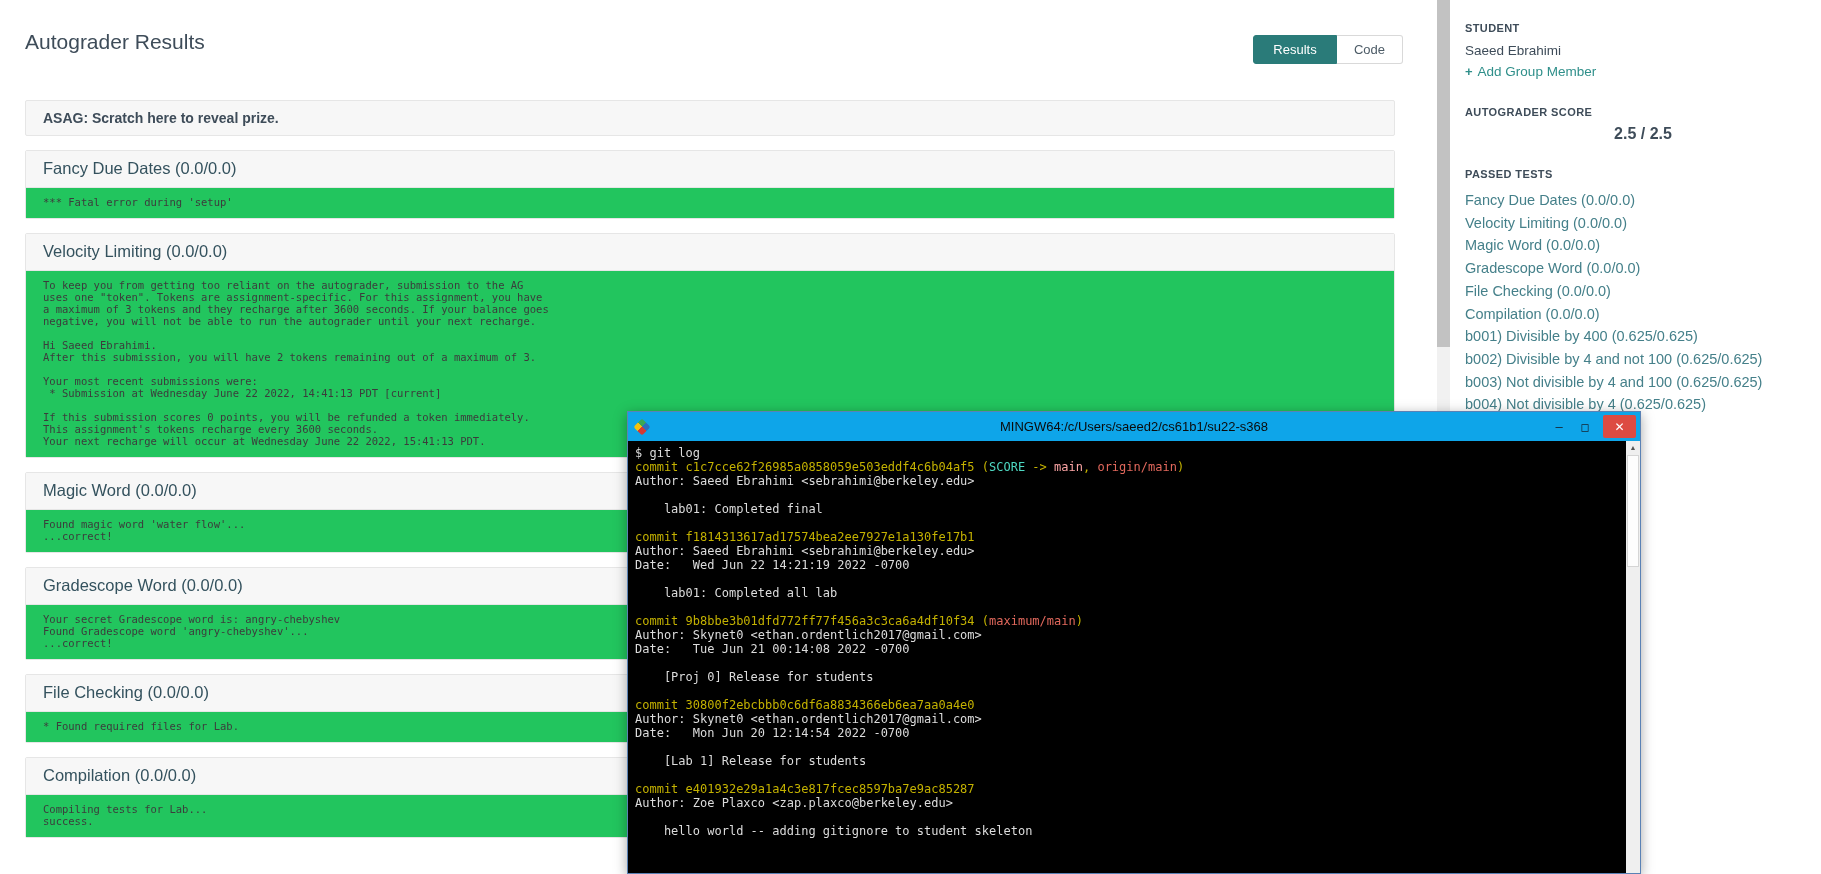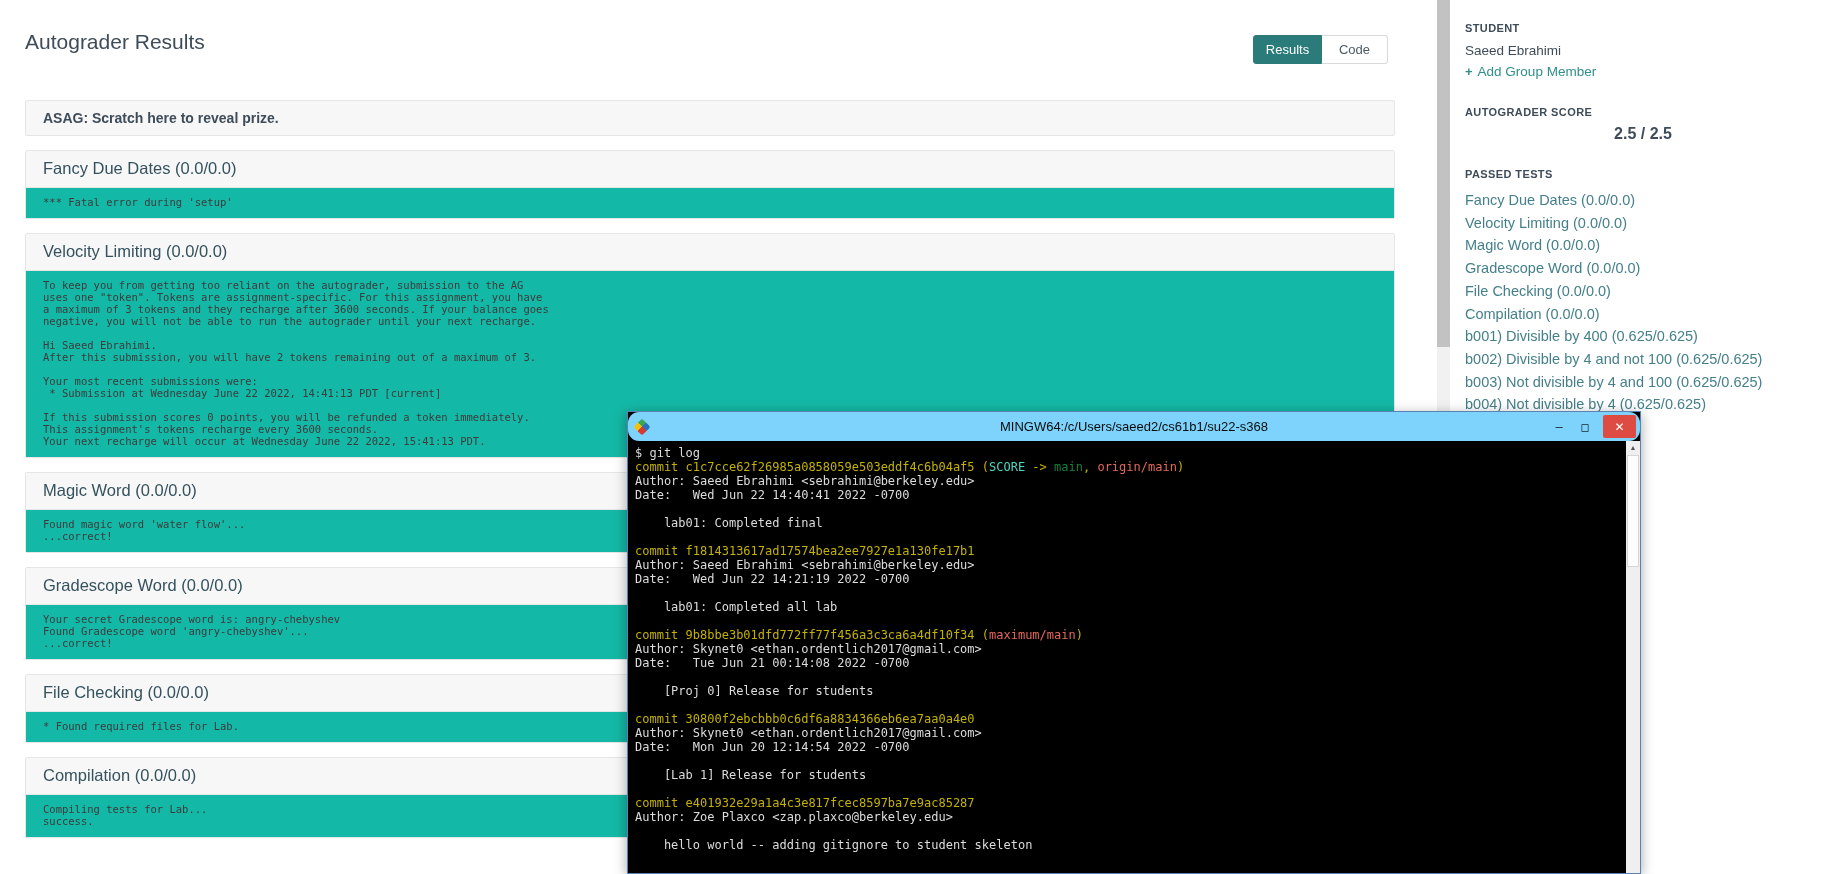--- a/index.html
+++ b/index.html
@@ -5,56 +5,56 @@
   *{margin:0;padding:0;box-sizing:border-box;}
   html,body{width:1821px;height:874px;}
   body{background:#fff;font-family:"Liberation Sans",sans-serif;position:relative;overflow:hidden;}
   .top-rule{position:absolute;top:3px;left:0;width:1437px;border-top:1px solid #ebebeb;}
 
   
   .main{position:absolute;left:0;top:0;width:1437px;height:874px;background:#fff;}
   .page-title{position:absolute;left:25px;top:30px;font-size:21px;font-weight:400;color:#3e4c59;}
   .toggle{position:absolute;left:1253px;top:35px;display:flex;}
   .btn{height:29px;font-size:13px;display:flex;align-items:center;justify-content:center;cursor:pointer;}
-  .btn-results{width:69px;background:#2a7b79;color:#fff;border:1px solid #2a7b79;border-radius:3px 0 0 3px;}
+  .btn-results{width:84px;background:#2a7b79;color:#fff;border:1px solid #2a7b79;border-radius:3px 0 0 3px;}
   .btn-code{width:66px;background:#fff;color:#4c5b66;border:1px solid #d9d9d9;border-left:none;border-radius:0 3px 3px 0;}
   .panels{position:absolute;left:25px;top:100px;width:1370px;display:flex;flex-direction:column;gap:14px;}
   .banner-panel{border:1px solid #e6e6e6;border-radius:2px;background:#f7f7f7;padding:9px 17px;font-size:14px;color:#3e4c59;font-weight:bold;}
   .panel{border:1px solid #e6e6e6;border-radius:2px;background:#fff;display:flex;flex-direction:column;}
   .panel-header{background:#f7f7f7;border-bottom:1px solid #e6e6e6;padding:8px 17px 9px;font-size:16.5px;color:#34525e;}
-  .panel-body{padding:8px 17px 10px;font-family:"DejaVu Sans Mono",monospace;font-size:10.5px;line-height:12px;color:#3c3c3c;white-space:pre;background:#14b8a6;}
+  .panel-body{padding:8px 17px 10px;font-family:"DejaVu Sans Mono",monospace;font-size:10.5px;line-height:12px;color:#3c3c3c;white-space:pre;background:#22c55e;}
 
   
   .page-scrollbar{position:absolute;left:1437px;top:0;width:13px;height:874px;background:#f1f1f1;}
   .page-scroll-thumb{position:absolute;left:0;top:0;width:13px;height:347px;background:#c2c2c2;}
 
   
   .sidebar{position:absolute;left:1465px;top:0;width:356px;padding-top:22px;background:#fff;}
   .sb-heading{font-size:11px;font-weight:700;color:#3e4c59;letter-spacing:.4px;margin-bottom:9px;}
   .sb-name{font-size:13.5px;color:#3e4c59;margin-bottom:6px;}
   .sb-add{display:flex;gap:5px;align-items:center;font-size:13.5px;color:#2f8f8a;cursor:pointer;margin-bottom:27px;text-decoration:none;}
   .plus{font-weight:700;font-size:13px;color:#2f8f8a;}
   .sb-score{font-size:16px;font-weight:700;color:#3e4c59;margin-bottom:25px;margin-top:-2px;text-align:center;}
   .sb-links{display:flex;flex-direction:column;}
   .sb-link{font-size:14.5px;line-height:22.7px;color:#45808a;cursor:pointer;text-decoration:none;}
 
   
   .terminal{position:absolute;left:627px;top:411px;width:1014px;height:463px;border:1px solid #5a82b5;box-shadow:0 3px 12px rgba(0,0,0,.35);z-index:10;display:flex;flex-direction:column;background:#000;}
-  .t-titlebar{height:29px;background:#7dd3fc;display:flex;align-items:center;padding:0 4px 0 8px;flex:0 0 auto;position:relative;border-radius:11px;}
+  .t-titlebar{height:29px;background:#0ea5e9;display:flex;align-items:center;padding:0 4px 0 8px;flex:0 0 auto;position:relative;}
   .t-icon{width:12px;height:12px;transform:rotate(45deg);background:conic-gradient(from 0deg,#2c6fbb 0 25%,#d63a32 25% 50%,#f4c20d 50% 75%,#3aa757 75%);border-radius:2px;flex:0 0 auto;}
   .t-title{position:absolute;left:0;right:0;text-align:center;font-size:13px;color:#0b0b0b;pointer-events:none;}
   .t-controls{margin-left:auto;display:flex;align-items:center;z-index:1;}
   .t-min,.t-max{width:26px;text-align:center;font-size:12px;color:#16222e;cursor:pointer;font-family:"DejaVu Sans Mono",monospace;}
   .t-close{width:33px;height:23px;background:#dd4b42;color:#fff;display:flex;align-items:center;justify-content:center;font-size:12px;border-radius:2px;margin-left:5px;cursor:pointer;}
   .t-body{flex:1;position:relative;background:#000;padding:5px 20px 0 7px;overflow:hidden;}
   .t-line{font-family:"DejaVu Sans Mono",monospace;font-size:12px;line-height:14px;height:14px;white-space:pre;color:#dcdcdc;}
   .seg-fg{color:#dcdcdc;}
   .seg-y{color:#c4b200;}
   .seg-c{color:#4ed8c2;}
-  .seg-g{color:#15803d;}
+  .seg-g{color:#fca5a5;}
   .seg-r{color:#e2685c;}
   .t-scrollbar{position:absolute;right:0;top:0;bottom:0;width:14px;background:#efefef;}
   .t-up{height:14px;font-size:7px;color:#555;text-align:center;line-height:14px;cursor:pointer;}
   .t-thumb{position:absolute;left:1px;right:1px;top:14px;height:112px;background:#fdfdfd;border:1px solid #d5d5d5;cursor:pointer;}
 </style>
 </head>
 <body>
 
 <div class="top-rule"></div>
 
@@ -173,21 +173,20 @@
   </div>
   <div class="t-body">
     <div class="t-lines">
 
         <div class="t-line"><span class="seg-fg">$ git log</span></div>
 
         <div class="t-line"><span class="seg-y">commit c1c7cce62f26985a0858059e503eddf4c6b04af5 (</span><span class="seg-c">SCORE</span><span class="seg-y"> -&gt; </span><span class="seg-g">main</span><span class="seg-y">, </span><span class="seg-r">origin/main</span><span class="seg-y">)</span></div>
 
         <div class="t-line"><span class="seg-fg">Author: Saeed Ebrahimi &lt;sebrahimi@berkeley.edu&gt;</span></div>
 
-        <div class="t-line"><span class="seg-fg">Date:   Wed Jun 22 14:40:41 2022 -0700</span></div>
 
         <div class="t-line"></div>
 
         <div class="t-line"><span class="seg-fg">    lab01: Completed final</span></div>
 
         <div class="t-line"></div>
 
         <div class="t-line"><span class="seg-y">commit f1814313617ad17574bea2ee7927e1a130fe17b1</span></div>
 
         <div class="t-line"><span class="seg-fg">Author: Saeed Ebrahimi &lt;sebrahimi@berkeley.edu&gt;</span></div>

